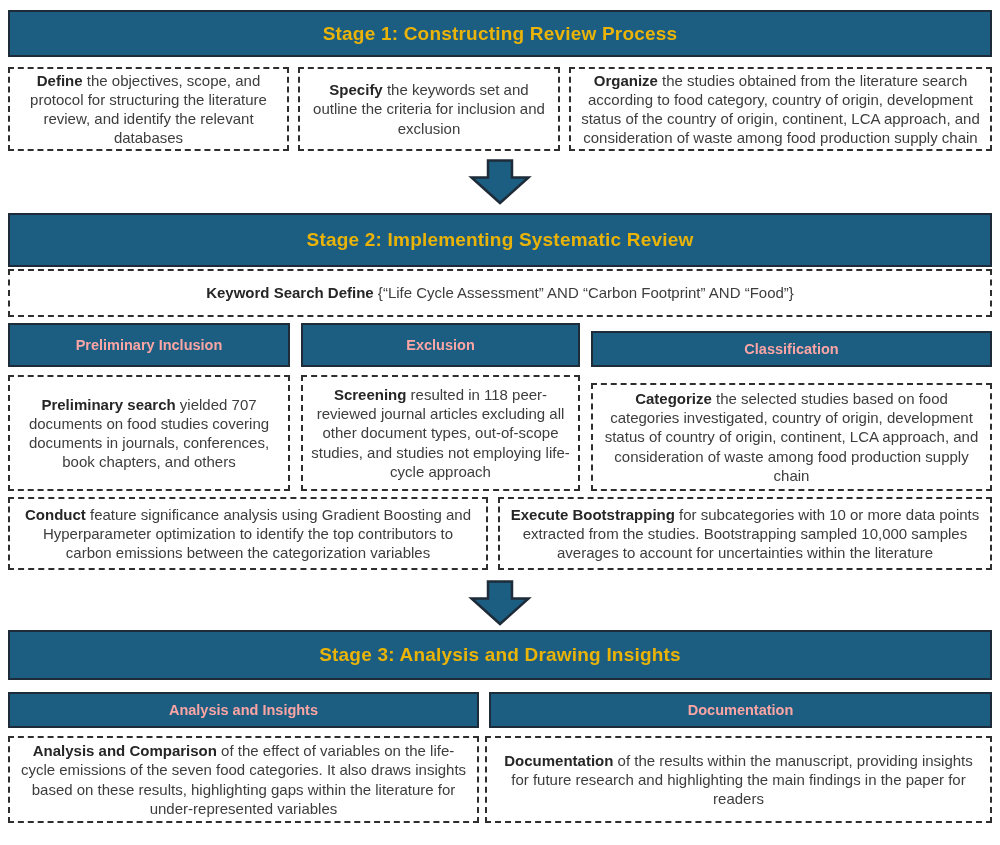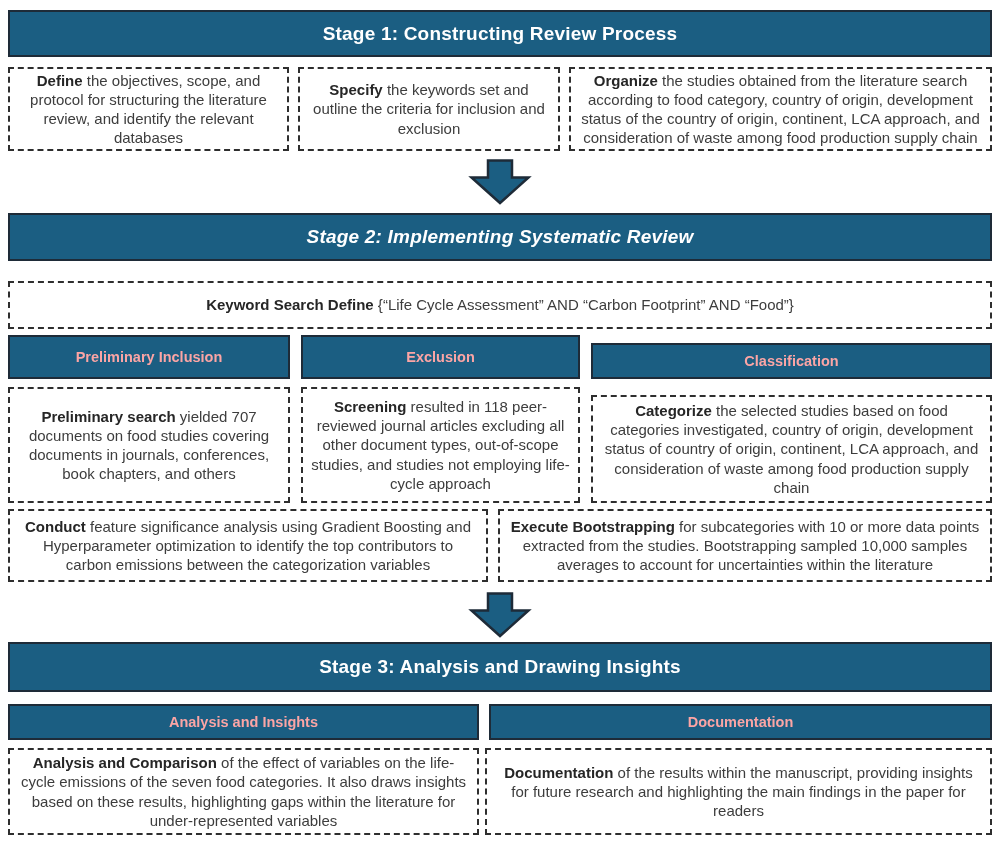--- a/index.html
+++ b/index.html
@@ -4,24 +4,24 @@
 <style>
   html,body{margin:0;padding:0;background:#fff;}
   body{font-family:"Liberation Sans","DejaVu Sans",sans-serif;}
   .canvas{
     position:relative;width:1000px;height:845px;background:#fff;
     box-sizing:border-box;padding:10px 8px 0 8px;overflow:hidden;
   }
   .stage-header{
     background:#1B5E82;border:2px solid #1E2B38;box-sizing:border-box;
     display:flex;align-items:center;justify-content:center;
-    color:#ffffff;font-weight:bold;font-size:19px;letter-spacing:.2px;
+    color:#eab308;font-weight:bold;font-size:19px;letter-spacing:.2px;
   }
   .stage1-h{height:47px;margin-bottom:10px;}
-  .stage2-h{height:48px;margin-bottom:20px;font-style:italic;}
+  .stage2-h{height:54px;margin-bottom:2px;}
   .stage3-h{height:50px;margin-bottom:12px;}
   .row{display:flex;box-sizing:border-box;}
   .dashed-box{
     border:2px dashed #2E2E2E;box-sizing:border-box;background:#fff;
     display:flex;align-items:center;justify-content:center;
     padding:4px 8px;text-align:center;
   }
   .box-text{
     margin:0;font-size:15px;line-height:1.28;color:#3D3D3D;
   }

